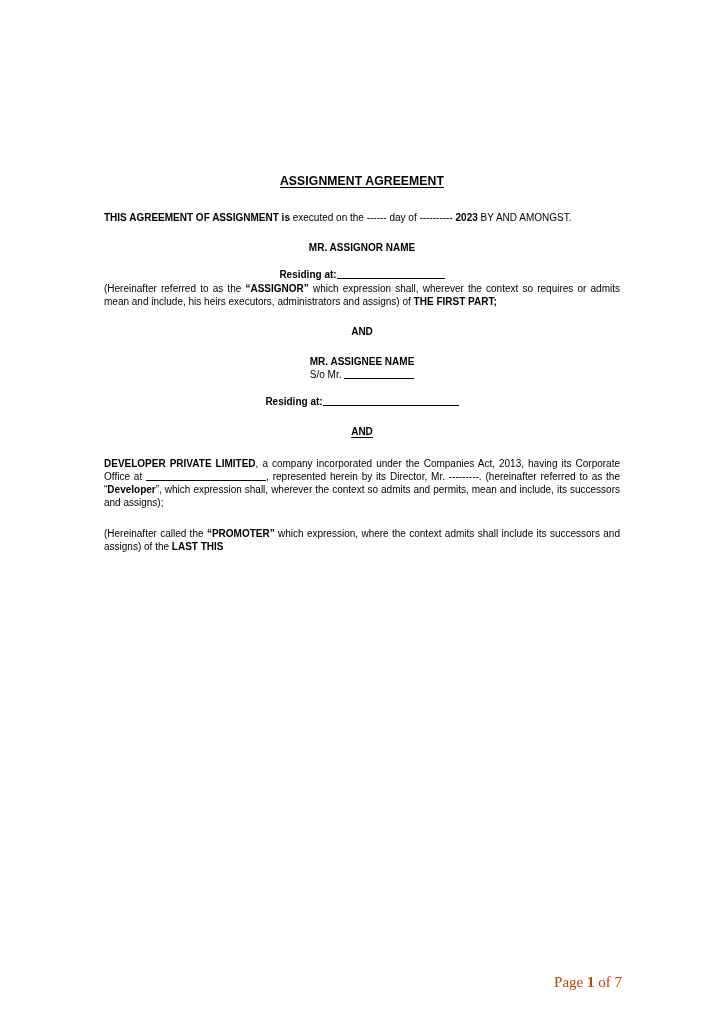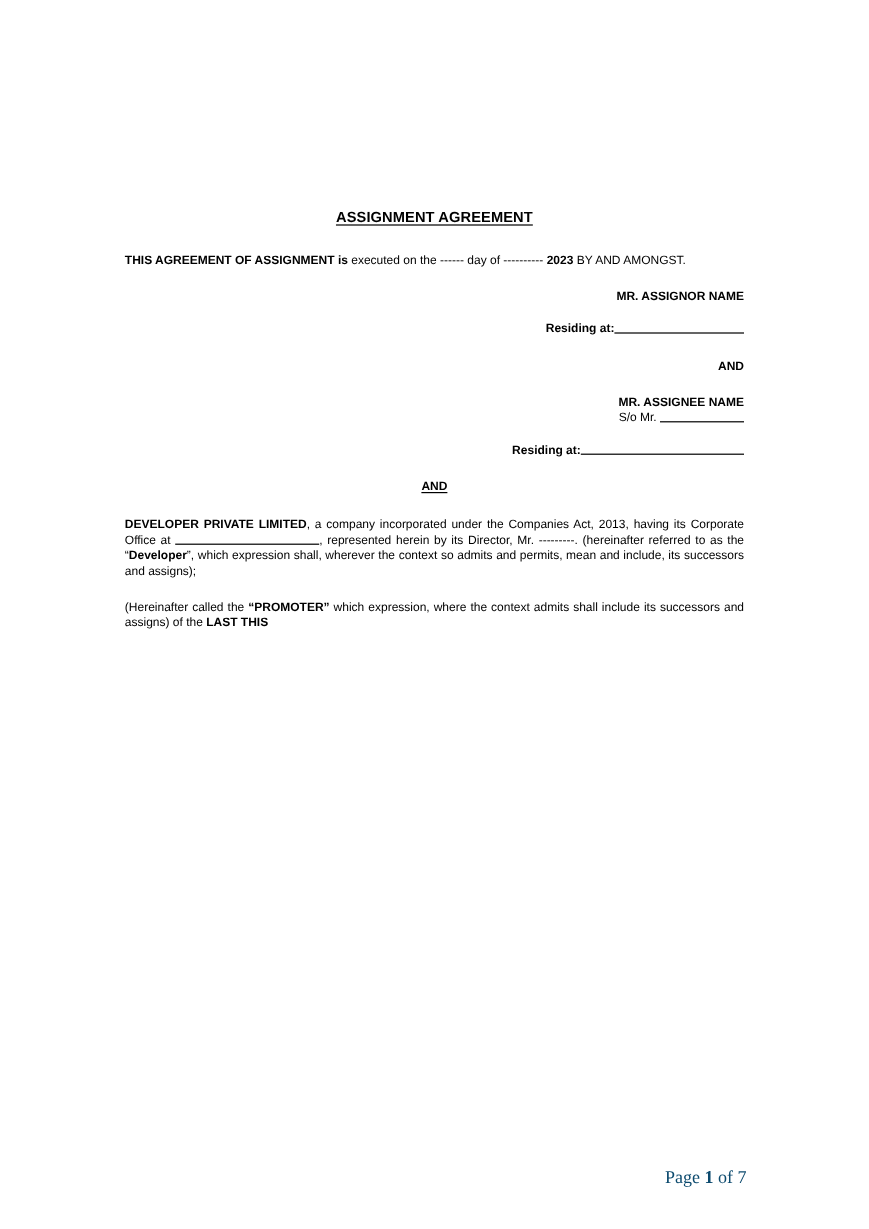--- a/index.html
+++ b/index.html
@@ -36,21 +36,21 @@
     text-underline-offset: 2px;
   }
   p.para {
     margin: 0;
     font-size: 10px;
     line-height: 1.31;
     text-align: justify;
     text-justify: inter-word;
   }
   p.para.nojust {
-    text-align: right;
+    text-align: center;
   }
   p.center {
     text-align: center;
   }
   .b { font-weight: bold; }
   .u { text-decoration: underline; text-underline-offset: 2px; }
   .gap-sm { height: 14px; }
   .gap-md { height: 17px; }
   .gap-lg { height: 19px; }
   .blank {
@@ -67,21 +67,21 @@
   .blank-corp { width: 120px; }
   .footer {
     position: absolute;
     left: 0;
     right: 0;
     top: 943px;
     text-align: right;
     padding-right: 102px;
     font-family: "Liberation Serif", serif;
     font-size: 15px;
-    color: #0c4a6e;
+    color: #c2410c;
   }
   .footer .pg-num { font-weight: bold; }
 </style>
 </head>
 <body>
 
 <div class="page">
 
   <div class="content">
 
@@ -89,20 +89,21 @@
 
     <p class="para"><span class="b">THIS AGREEMENT OF ASSIGNMENT is</span><span> executed on the ------ day of ---------- </span><span class="b">2023</span><span> BY AND AMONGST.</span></p>
 
     <div class="gap-md"></div>
 
     <p class="para nojust"><span class="b">MR. ASSIGNOR NAME</span></p>
 
     <div class="gap-sm"></div>
 
     <p class="para nojust"><span class="b">Residing at:</span><span class="blank blank-res1"></span></p>
+    <p class="para"><span>(Hereinafter referred to as the </span><span class="b">“ASSIGNOR”</span><span> which expression shall, wherever the context so requires or admits mean and include, his heirs executors, administrators and assigns) of </span><span class="b">THE FIRST PART;</span></p>
 
     <div class="gap-md"></div>
 
     <p class="para nojust"><span class="b">AND</span></p>
 
     <div class="gap-md"></div>
 
     <p class="para nojust"><span class="b">MR. ASSIGNEE NAME</span></p>
     <p class="para nojust"><span>S/o Mr.</span> <span class="blank blank-b"></span></p>
 

